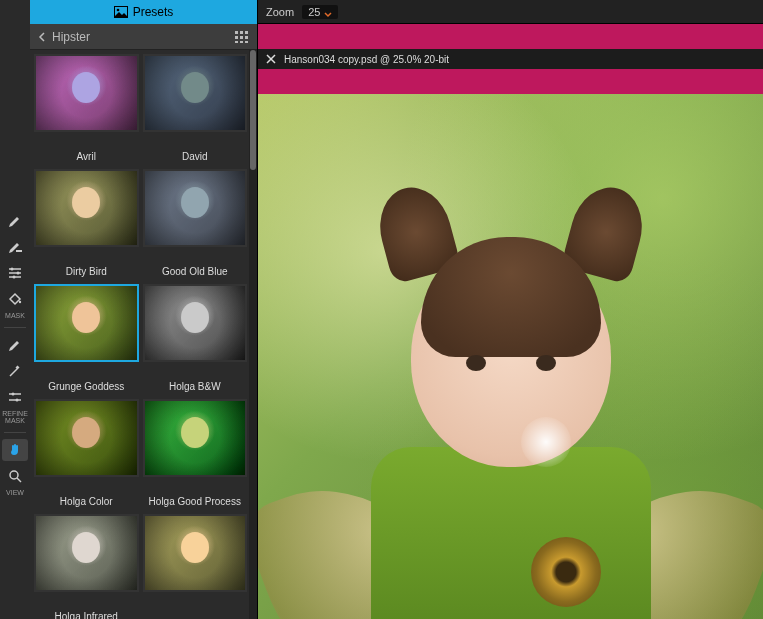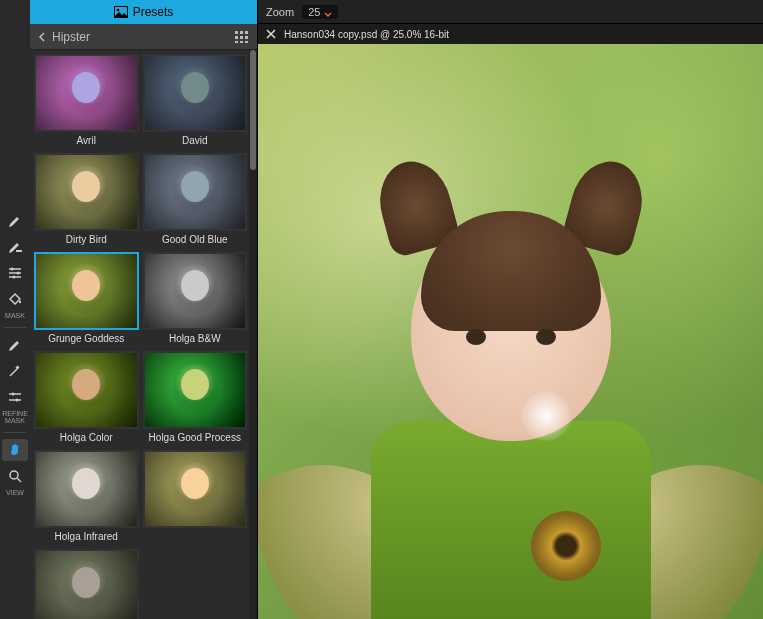--- a/index.html
+++ b/index.html
@@ -76,37 +76,39 @@
     display: grid;
     grid-template-columns: 1fr 1fr;
     gap: 4px;
     padding: 4px 10px 4px 4px;
   }
   .preset {
     display: flex;
     flex-direction: column;
     align-items: center;
     cursor: pointer;
+    gap: 16px;
   }
   .thumb {
     width: 100%;
     height: 78px;
     border: 2px solid transparent;
     background: #333;
     position: relative;
     overflow: hidden;
   }
   .preset.selected .thumb { border-color: #1ea8e0; }
   .preset-label { font-size: 10px; color: #ddd; margin-top: 3px; text-align: center; height: 14px; }
   .viewer {
     flex: 1;
-    background: #b91c1c;
+    background: #be185d;
     display: flex;
     flex-direction: column;
     min-width: 0;
+    gap: 25px;
   }
   .viewer-bar {
     height: 24px;
     background: #222;
     display: flex;
     align-items: center;
     padding: 0 8px;
     gap: 8px;
     font-size: 11px;
     color: #ccc;
@@ -393,21 +395,21 @@
         <span>25</span>
         <svg width="8" height="6" viewBox="0 0 8 6">
             <path d="M1 1l3 3 3-3" fill="none" stroke="#e06a2a" stroke-width="1.5"></path>
           </svg>
       </div>
     </div>
     <div class="docbar">
       <svg width="10" height="10" viewBox="0 0 10 10">
           <path d="M1 1l8 8M9 1l-8 8" stroke="#ddd" stroke-width="1.5"></path>
         </svg>
-      <span>Hanson034 copy.psd @ 25.0% 16-bit</span>
+      <span>Hanson034 copy.psd @ 25.0% 20-bit</span>
     </div>
     <div class="canvas">
       <div class="preview">
         <div class="child">
           <div class="wing l"></div>
           <div class="wing r"></div>
           <div class="dress"></div>
           <div class="flower"></div>
           <div class="pigtail l"></div>
           <div class="pigtail r"></div>

